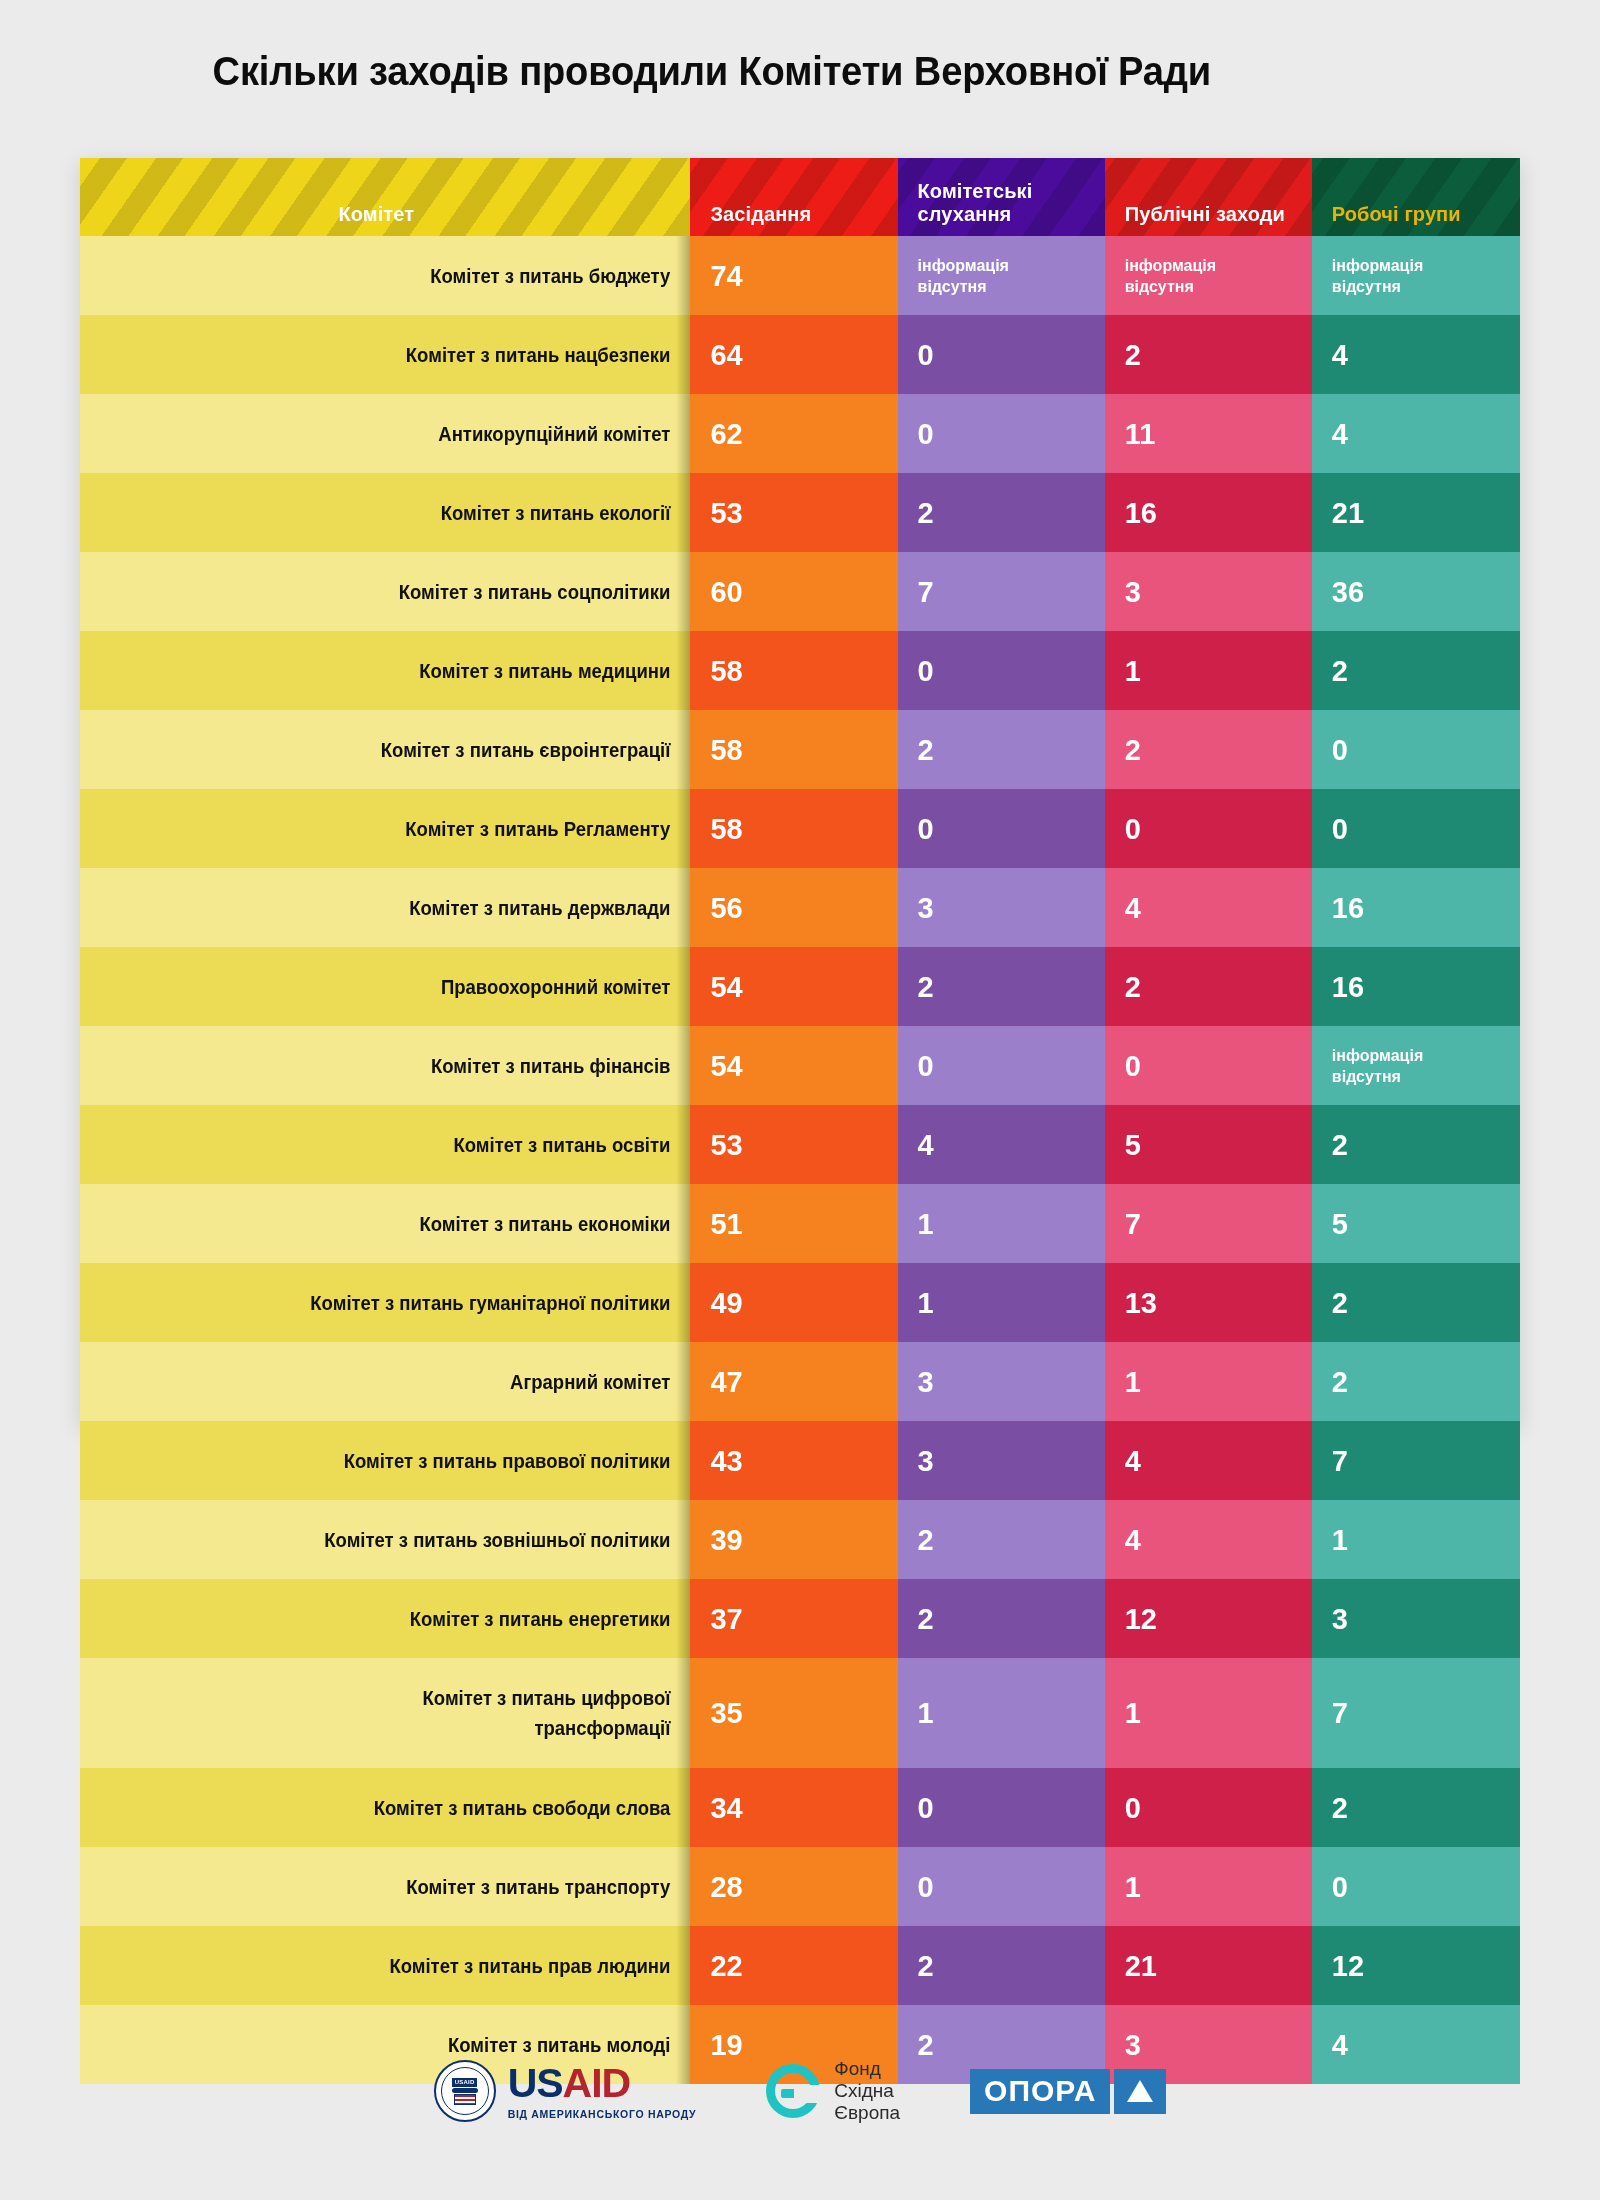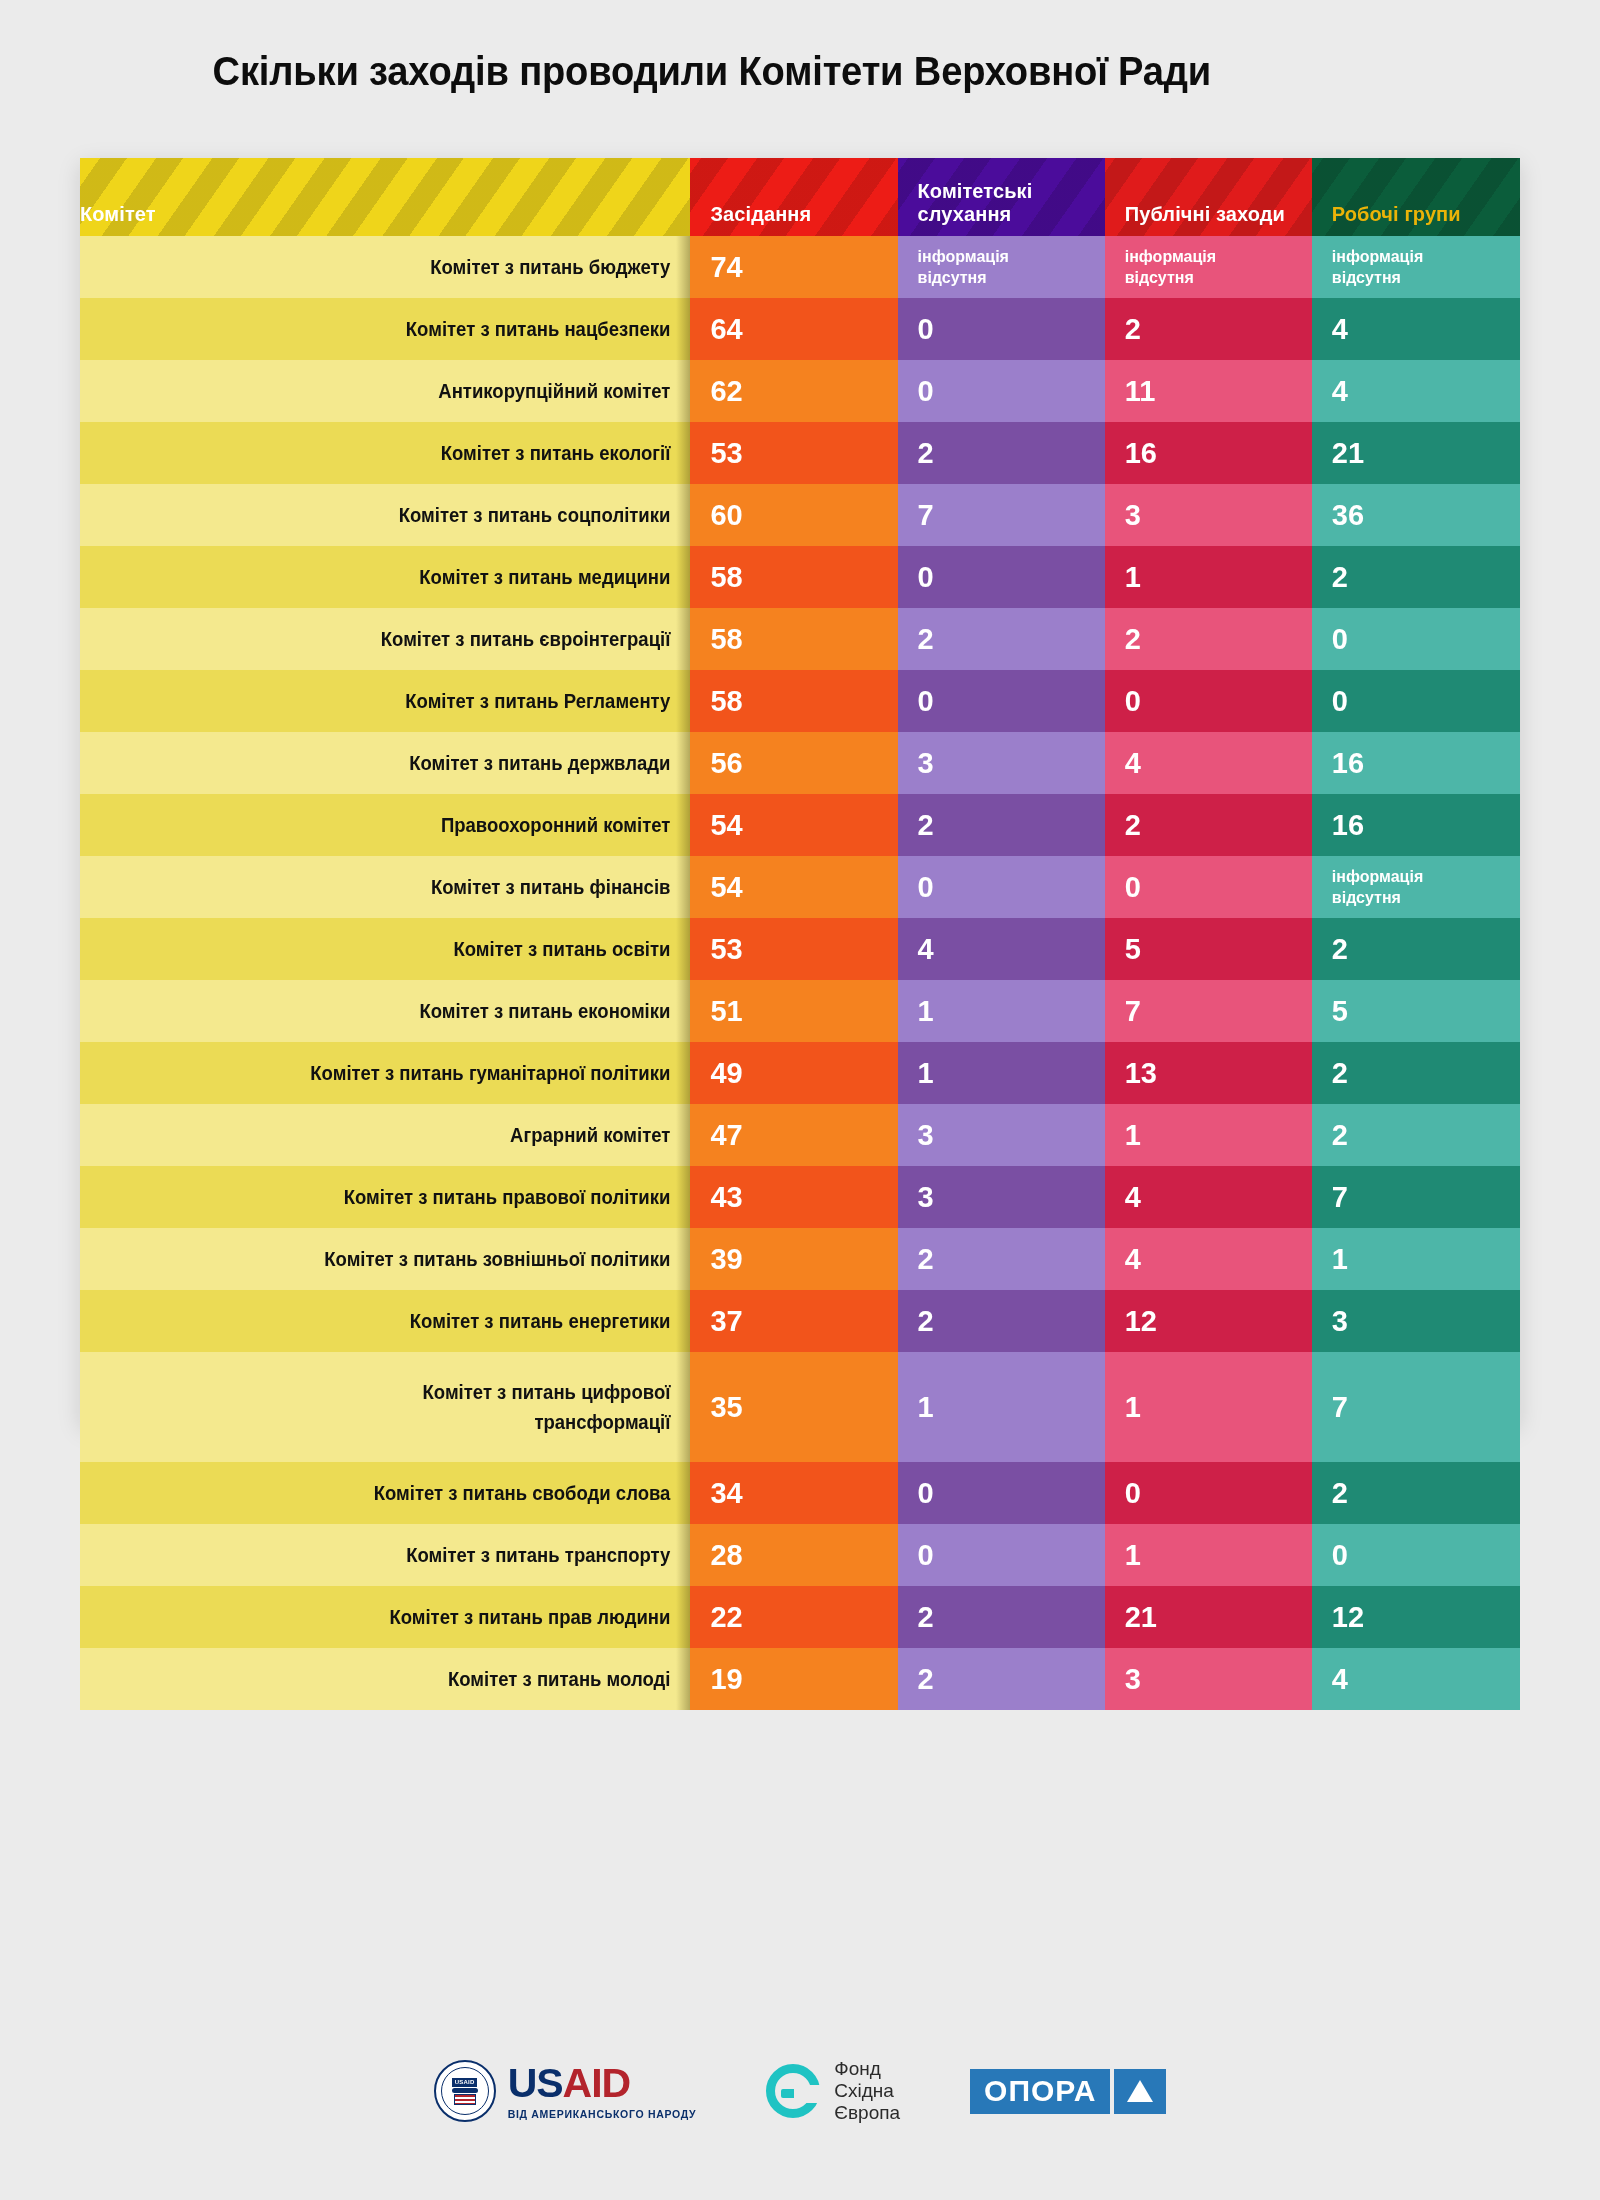--- a/index.html
+++ b/index.html
@@ -66,32 +66,32 @@
   }
   .hdr th .htxt{
     position:relative;
     display:block;
     font-weight:bold;
     font-size:20px;
     line-height:23px;
     letter-spacing:0.1px;
   }
   .h-name{background:#EFD51A;}
-  .h-name .htxt{color:#ffffff;text-align:left;padding-right:18px;}
+  .h-name .htxt{color:#ffffff;text-align:center;padding-right:18px;}
   .h-sess{background:#ED1C16;}
   .h-sess .htxt{color:#ffffff;text-align:left;padding-left:20px;}
   .h-hear{background:#4B0C9B;}
   .h-hear .htxt{color:#ffffff;text-align:left;padding-left:20px;}
   .h-pub{background:#E01B1B;}
   .h-pub .htxt{color:#ffffff;text-align:left;padding-left:20px;}
   .h-work{background:#0B5D3B;}
   .h-work .htxt{color:#eab308;text-align:left;padding-left:20px;}
 
   
-  tbody tr{height:62px;}
+  tbody tr{height:79px;}
   tbody tr.tall{height:110px;}
 
   td.name{
     box-sizing:border-box;
     text-align:right;
     padding-right:20px;
     font-weight:bold;
     font-size:19.5px;
     line-height:30px;
     color:#111111;

